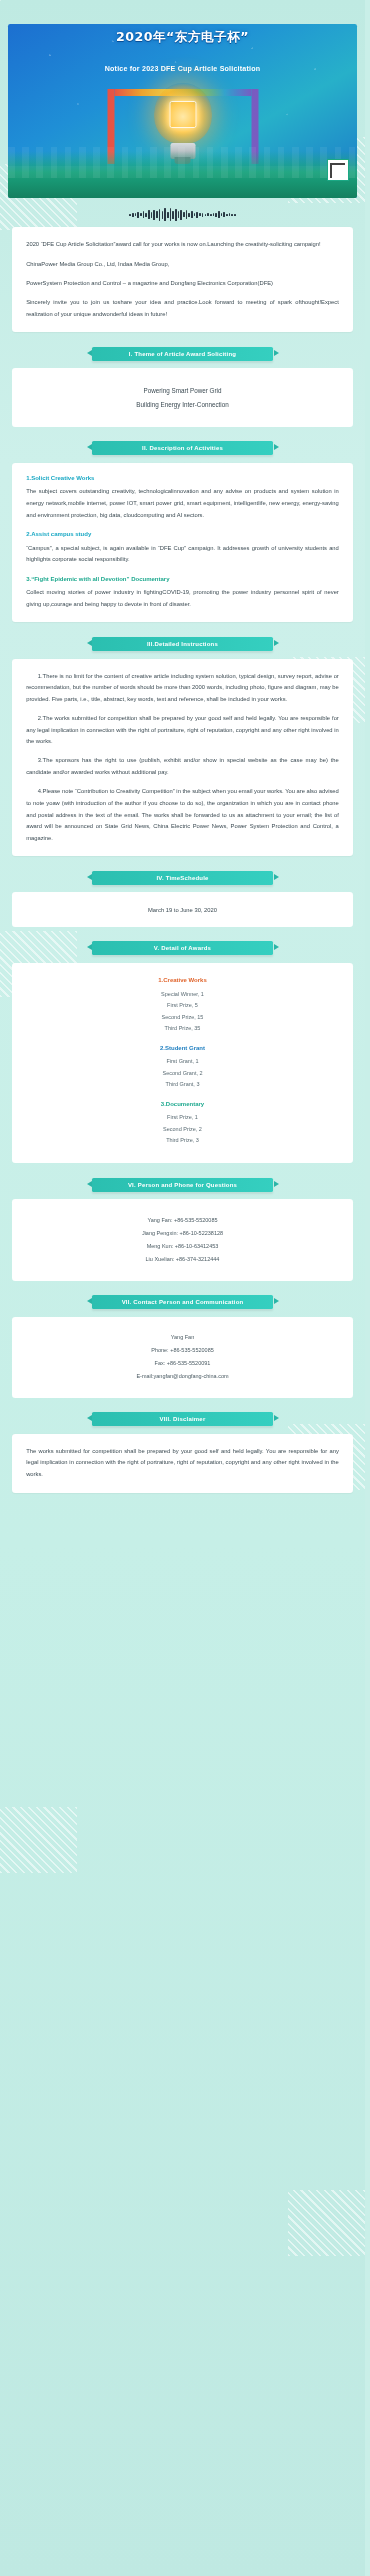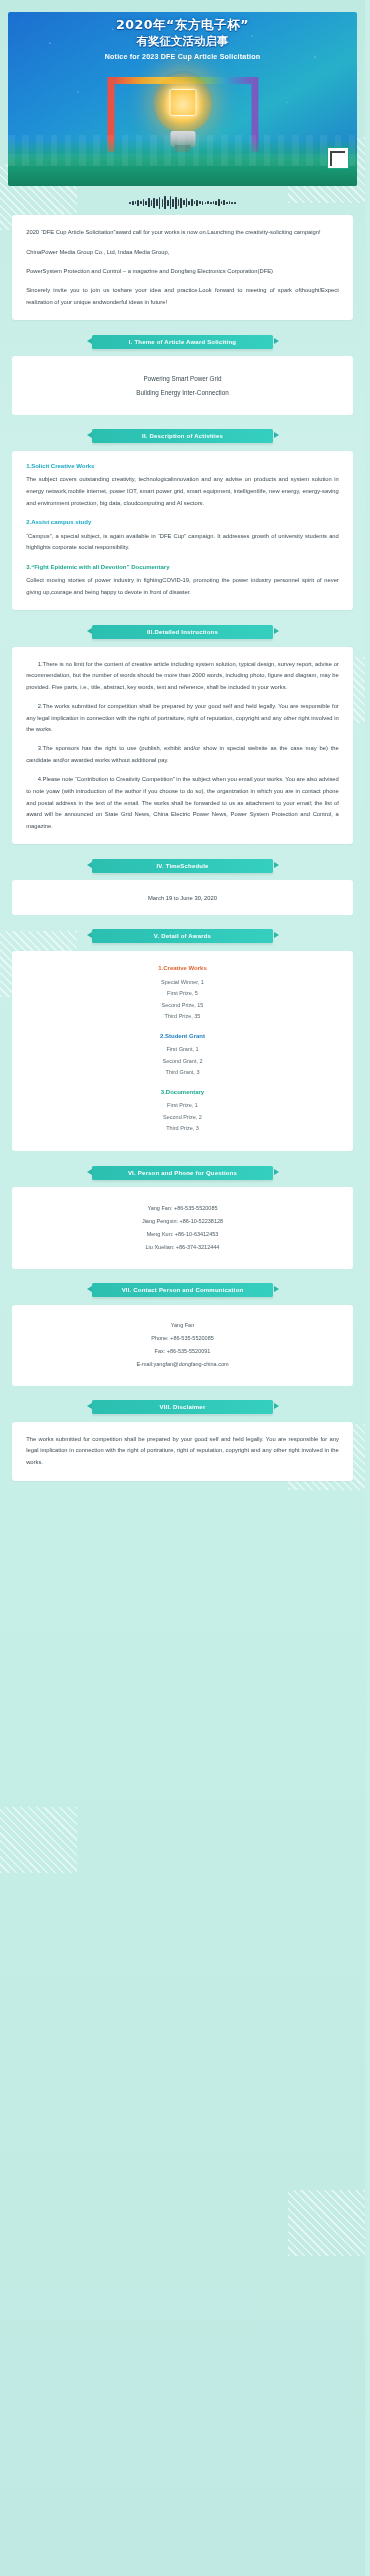--- a/index.html
+++ b/index.html
@@ -15,21 +15,21 @@
     overflow-x: hidden;
   }
   .page {
     width: 365px;
     min-height: 2576px;
     position: relative;
     background:
       linear-gradient(135deg, rgba(255,255,255,0.35) 0 1.1px, transparent 1.1px 7.7px),
       linear-gradient(180deg, #bfeae2 0%, #cdf0ea 18%, #c6efe7 60%, #bfe9e2 100%);
     box-sizing: border-box;
-    padding: 4px 0 22px 0;
+    padding: 16px 0 22px 0;
   }
   
   .stripe-deco {
     position: absolute;
     width: 77px;
     height: 66px;
     background: repeating-linear-gradient(45deg, rgba(255,255,255,0.55) 0 1.6px, transparent 1.6px 5.5px);
     pointer-events: none;
   }
   .stripe-tl { top: 164px; left: 0; }
@@ -347,21 +347,20 @@
   <div class="stripe-deco stripe-r1"></div>
   <div class="stripe-deco stripe-l1"></div>
   <div class="stripe-deco stripe-r2"></div>
   <div class="stripe-deco stripe-l2"></div>
   <div class="stripe-deco stripe-r3"></div>
 
   <div class="hero-wrap">
     <div class="hero">
       <div class="hero-net"></div>
       <div class="hero-title-cn">2020年“东方电子杯”</div>
-      <div class="hero-title-cn2">有奖征文活动启事</div>
       <div class="hero-title-en">Notice for 2023 DFE Cup Article Solicitation</div>
       <div class="hero-arc"></div>
       <div class="hero-bulb">
         <div class="bulb-glass"></div>
         <div class="bulb-filament"></div>
         <div class="bulb-base"></div>
       </div>
       <div class="hero-ground"></div>
       <div class="hero-city"></div>
       <div class="hero-qr"></div>

